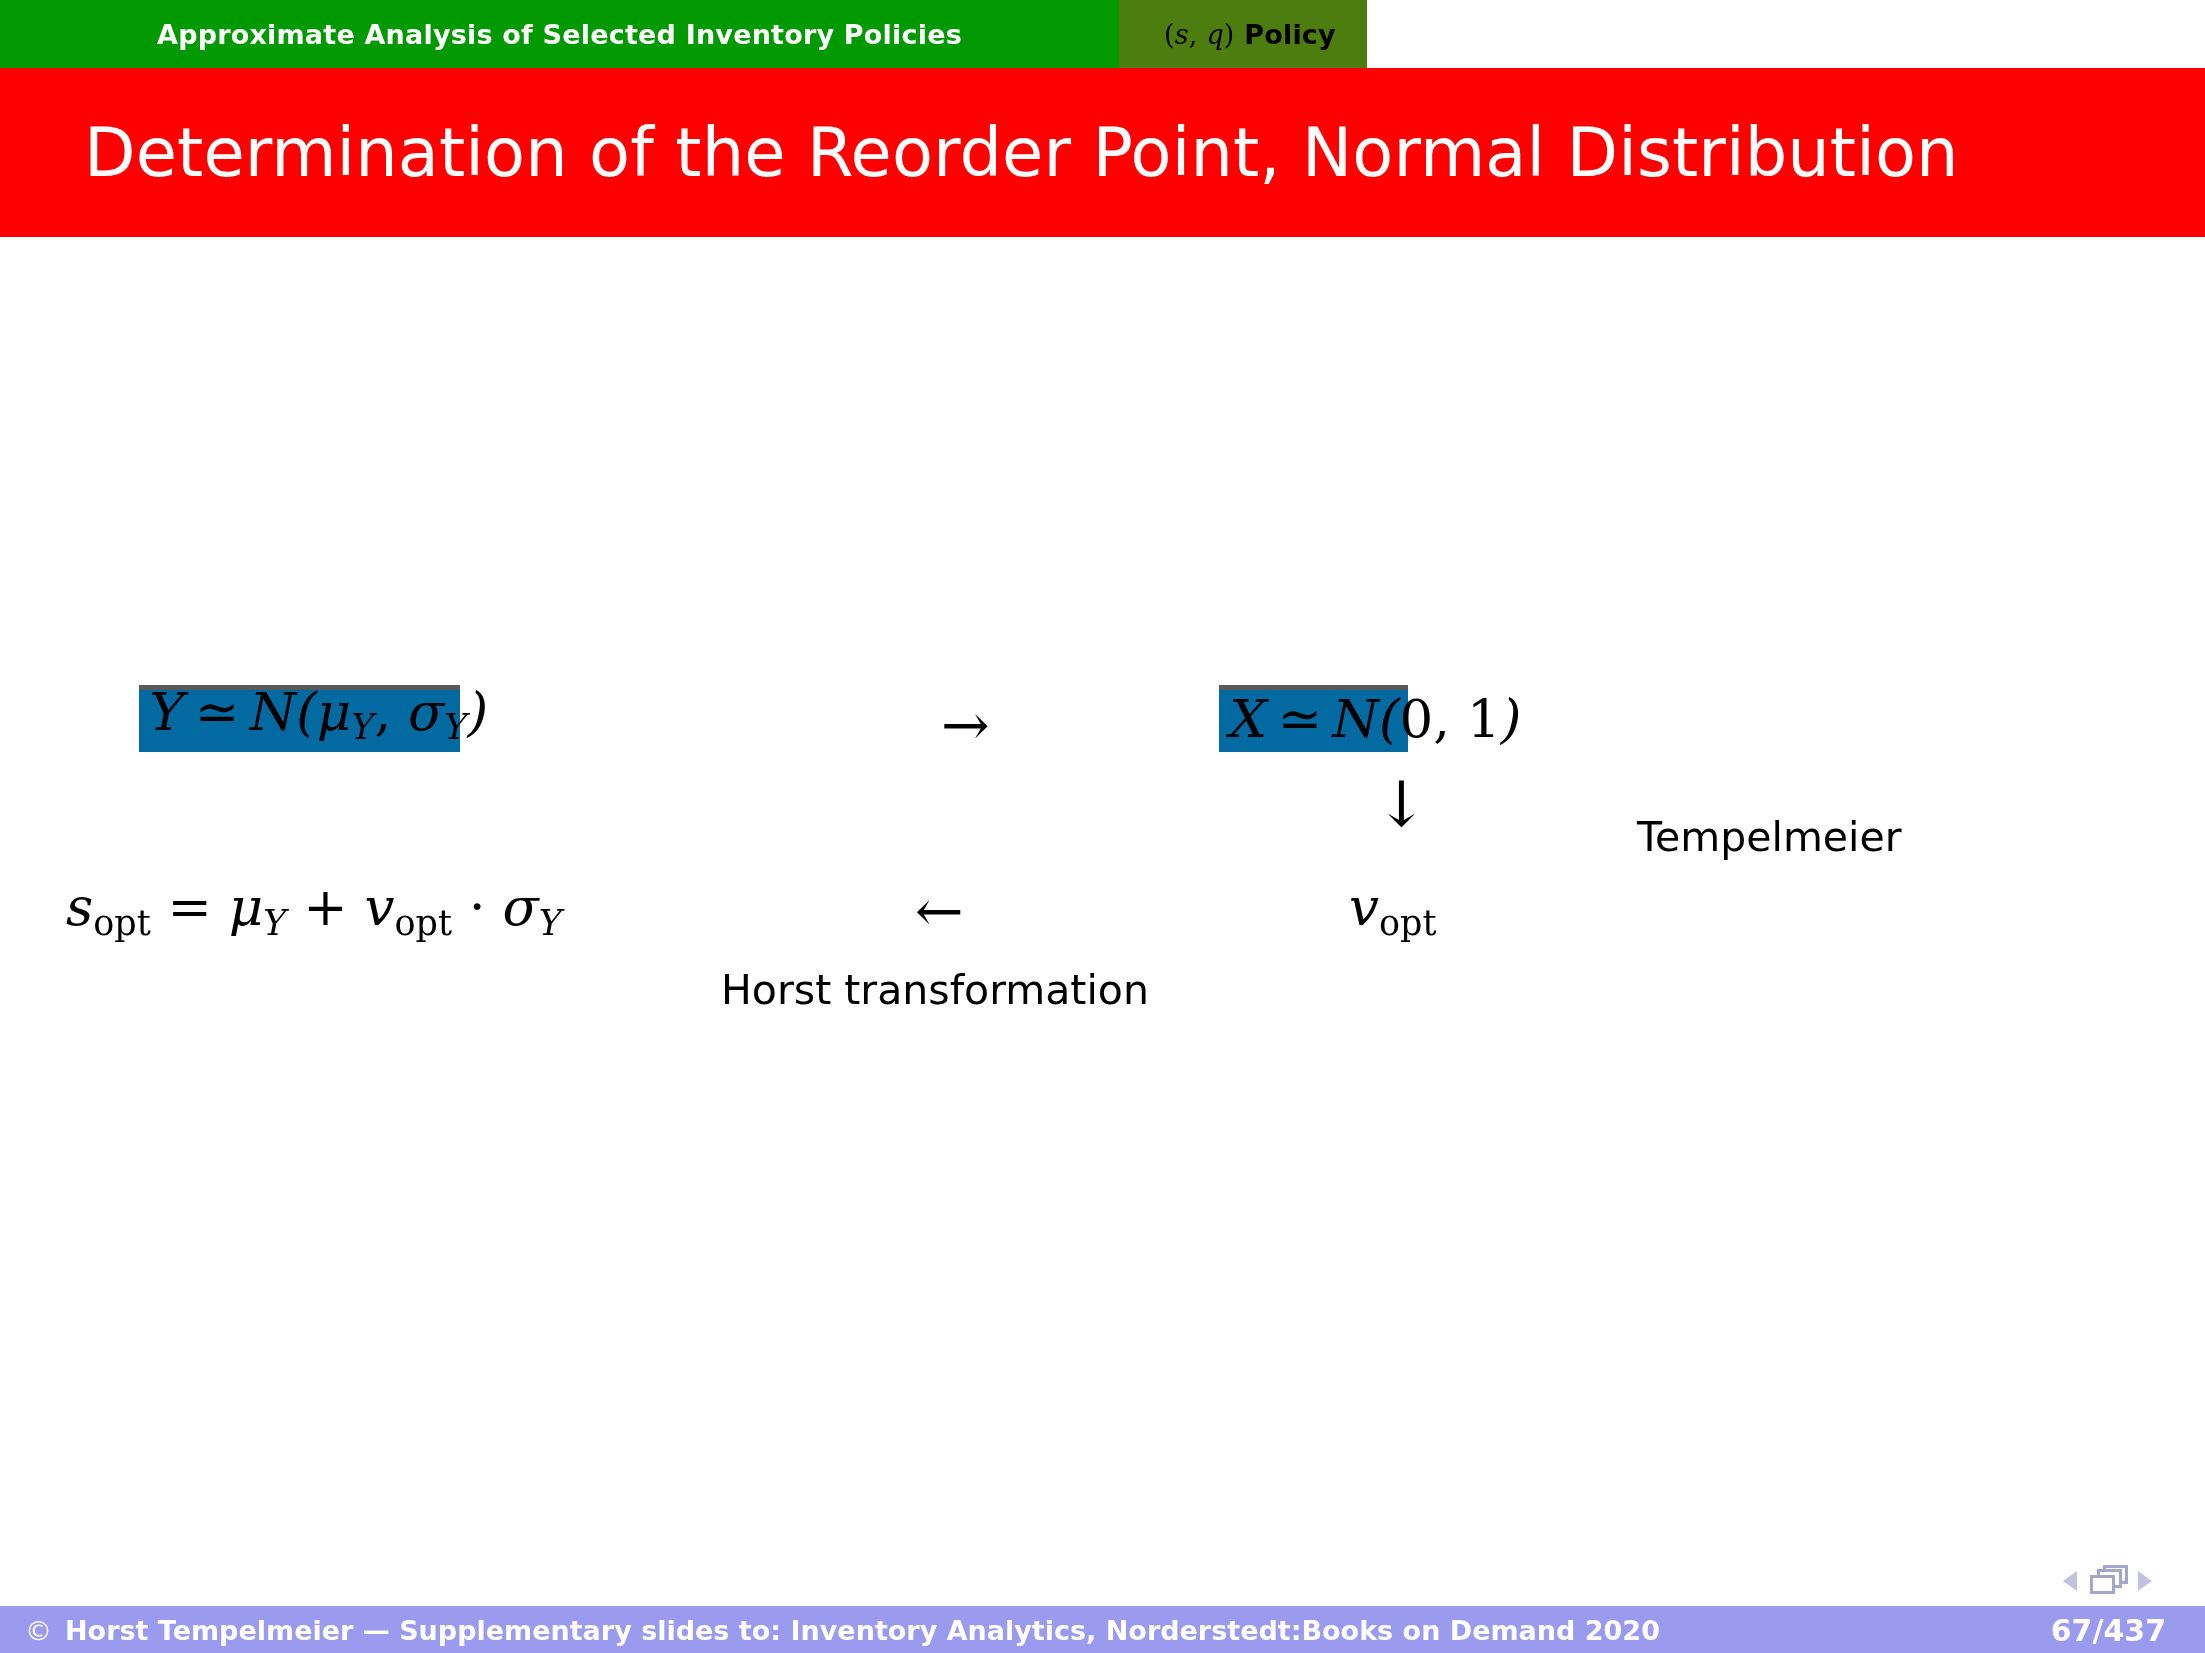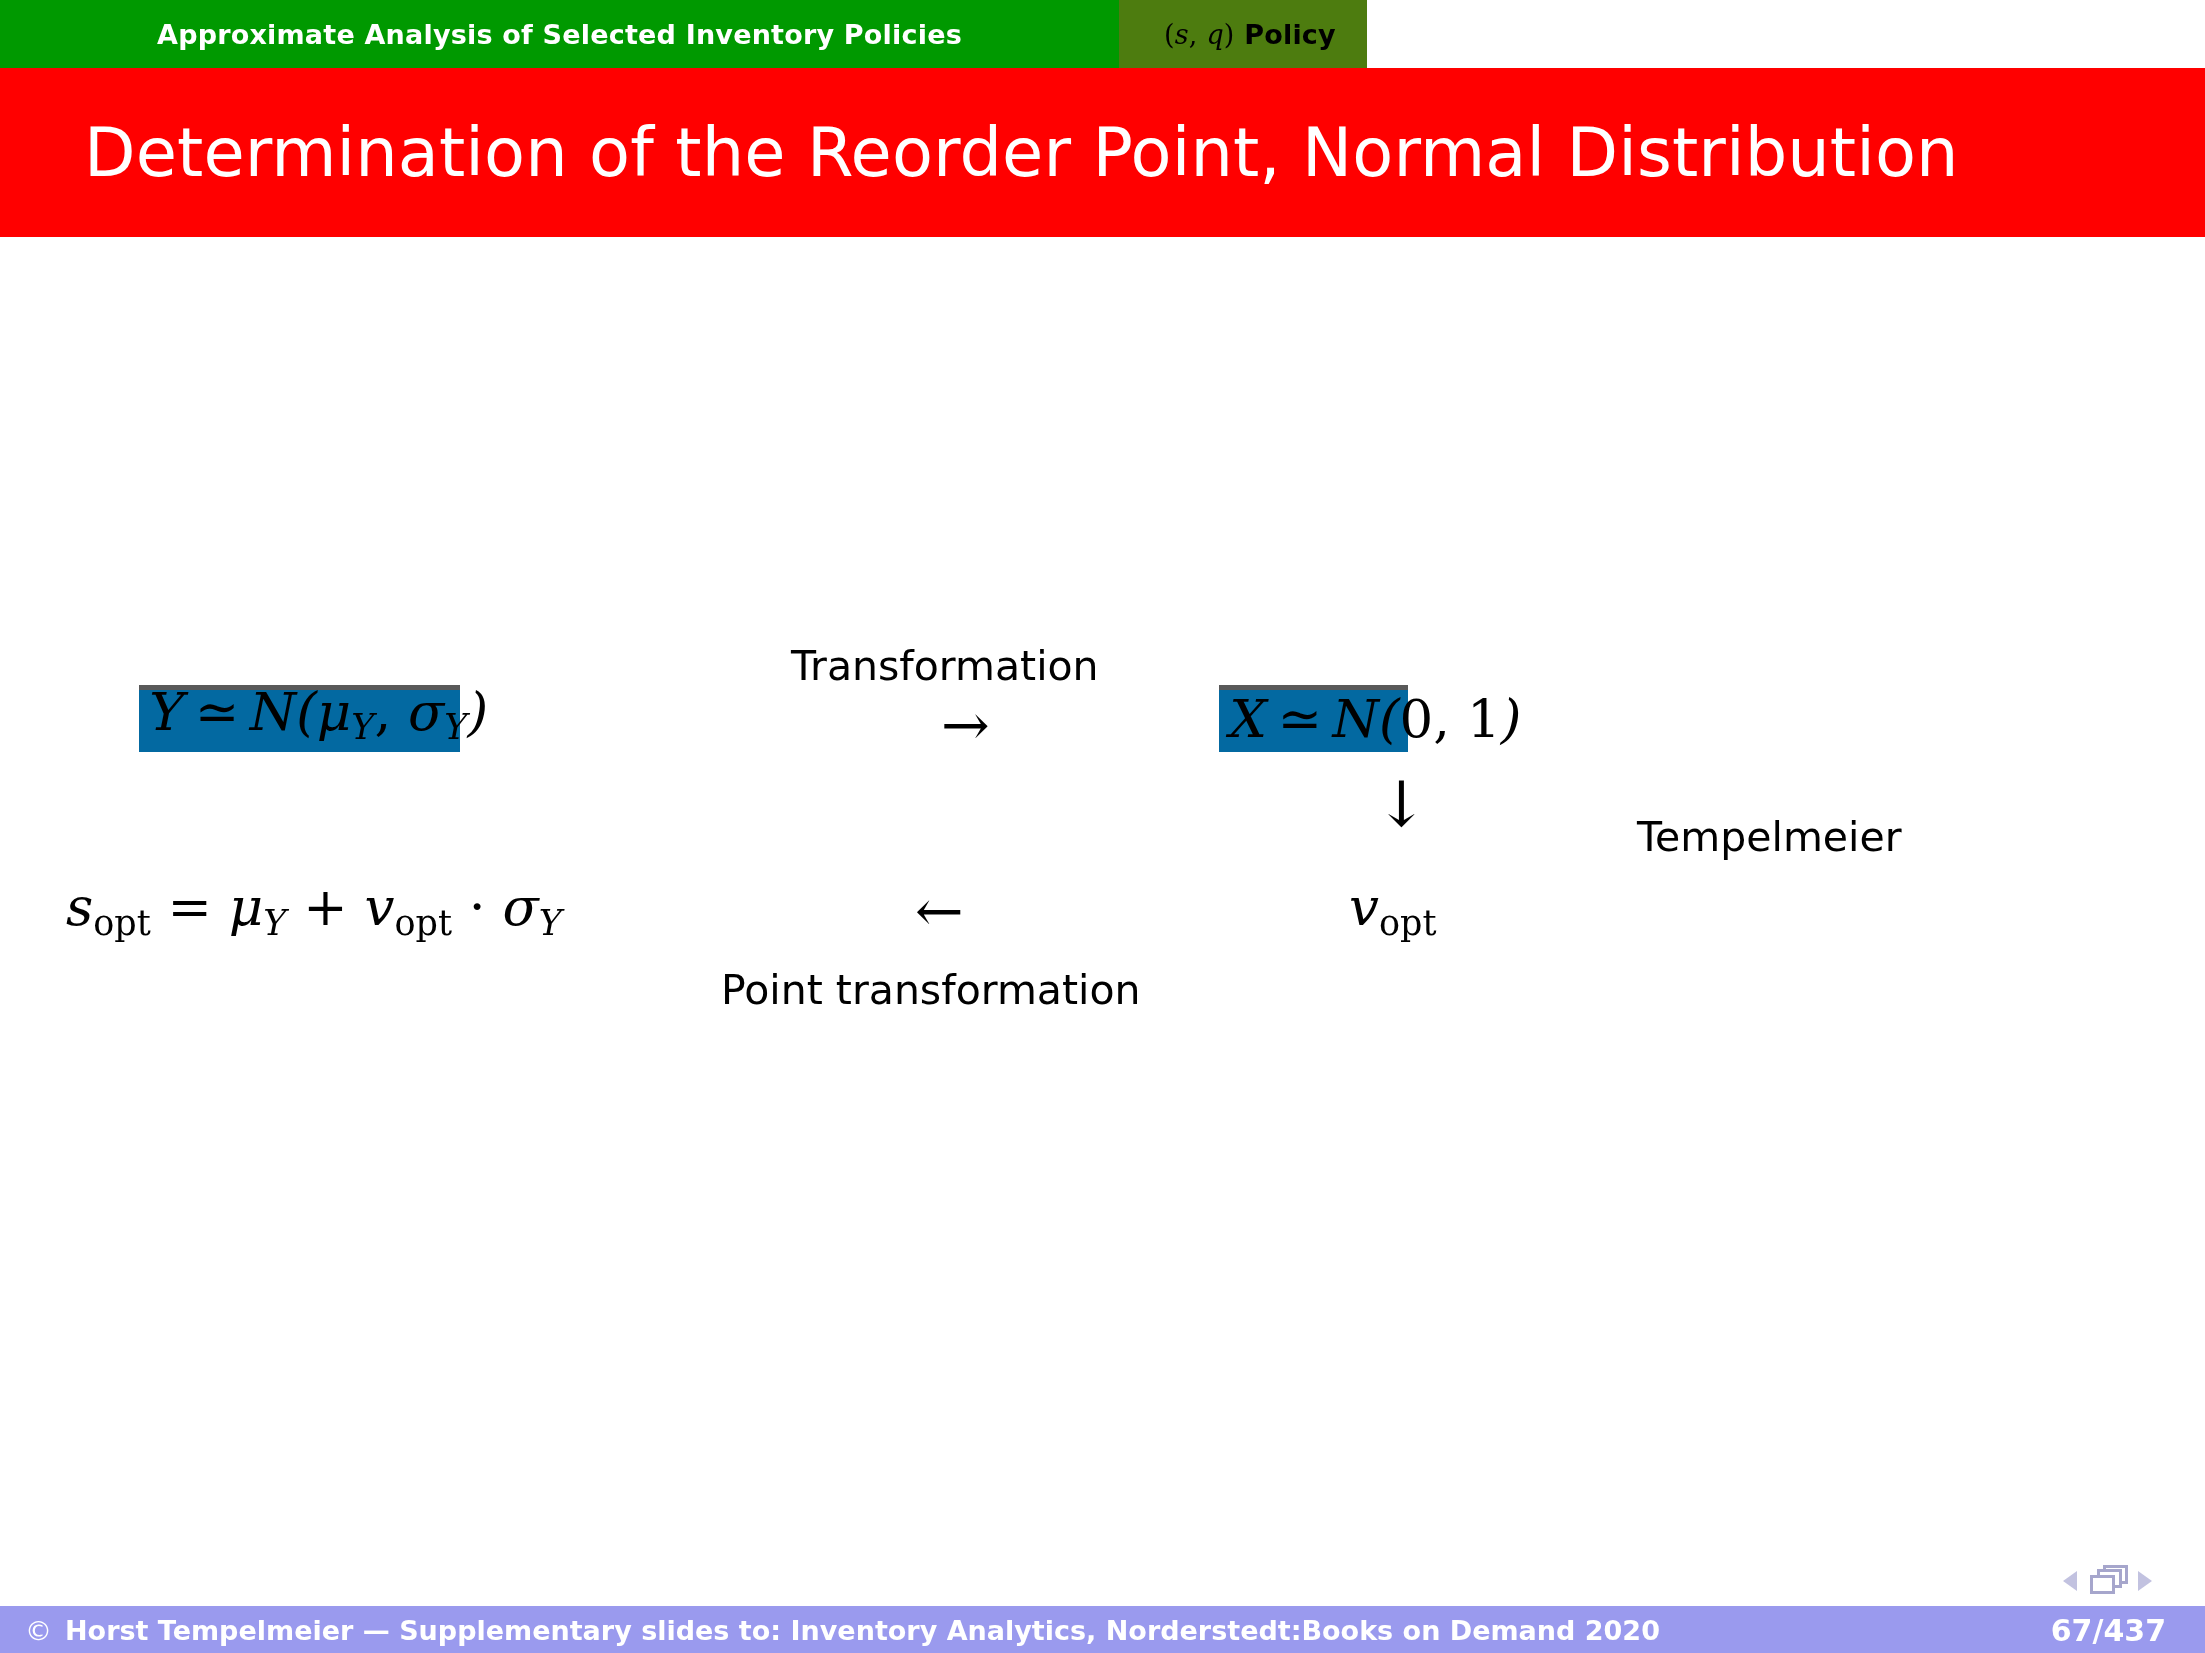--- a/index.html
+++ b/index.html
@@ -212,21 +212,20 @@
     <span class="head-label"><span class="mathparen">(</span><span class="mathit">s</span><span class="mathparen">, </span><span class="mathit">q</span><span class="mathparen">)</span><span>&nbsp;</span><span>Policy</span></span>
   </div>
 </div>
 
 <div id="titlebar">
   <div id="slide-title">Determination of the Reorder Point, Normal Distribution</div>
 </div>
 
 <div id="canvas">
 
-  <div class="abs plain-label" style="left:791px; top:405px;">Transformation</div>
 
   <div class="abs mathbox" style="left:139px; top:448px; width:321px; height:67px;">
     <span class="formula"><span>Y</span><span class="up"> </span><span class="up">≃</span><span class="up"> </span><span>N(</span><span>μ</span><span class="subit">Y</span><span class="up">, </span><span>σ</span><span class="subit">Y</span><span>)</span></span>
   </div>
 
   <div class="abs arrow" style="left:941px; top:459px;">→</div>
 
   <div class="abs mathbox" style="left:1219px; top:448px; width:189px; height:67px;">
     <span class="formula"><span>X</span><span class="up"> </span><span class="up">≃</span><span class="up"> </span><span>N(</span><span class="up">0</span><span class="up">, </span><span class="up">1</span><span>)</span></span>
   </div>
@@ -234,21 +233,21 @@
   <div class="abs arrow-v" style="left:1375px; top:536px;">↓</div>
 
   <div class="abs plain-label" style="left:1637px; top:576px;">Tempelmeier</div>
 
   <div class="abs formula" style="left:66px; top:642px;"><span>s</span><span class="sub">opt</span><span class="up">&nbsp;</span><span class="up">=</span><span class="up">&nbsp;</span><span>μ</span><span class="subit">Y</span><span class="up">&nbsp;</span><span class="up">+</span><span class="up">&nbsp;</span><span>v</span><span class="sub">opt</span><span class="up">&nbsp;</span><span class="up">·</span><span class="up">&nbsp;</span><span>σ</span><span class="subit">Y</span></div>
 
   <div class="abs arrow" style="left:915px; top:645px;">←</div>
 
   <div class="abs formula" style="left:1349px; top:642px;"><span>v</span><span class="sub">opt</span></div>
 
-  <div class="abs plain-label" style="left:721px; top:729px;">Point transformation</div>
+  <div class="abs plain-label" style="left:721px; top:729px;">Horst transformation</div>
 
 </div>
 
 <div id="navicons">
   <span class="tri left"></span>
   <span class="slides-stack">
     <i class="s1"></i>
     <i class="s2"></i>
     <i class="s3"></i>
   </span>

